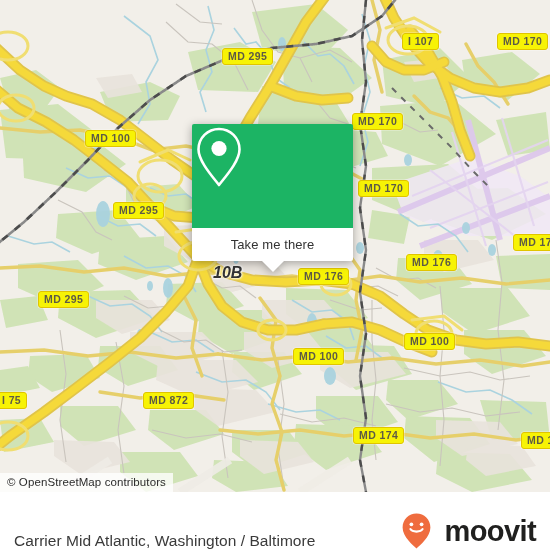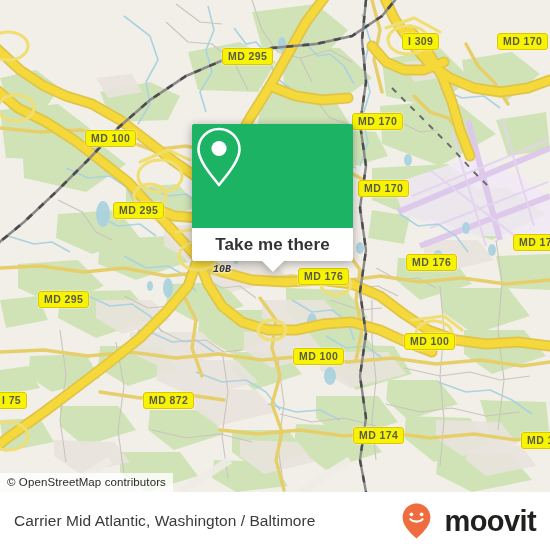--- a/index.html
+++ b/index.html
@@ -26,25 +26,24 @@
     letter-spacing:.4px;
     padding:1px 5px 2px 5px;
     line-height:12px;
     white-space:nowrap;
     box-shadow:0 0 0 .5px rgba(255,255,255,.5);
   }
   .exit-label{
     position:absolute;
     font-style:italic;
     font-weight:bold;
-    font-size:10px;
+    font-size:16px;
     color:#333;
     white-space:nowrap;
     text-shadow:0 0 3px #fff,0 0 3px #fff,0 0 2px #fff;
-    font-family:Liberation Mono, monospace;
   }
 
   
   #attribution{
     position:absolute;left:0;bottom:0;
     background:rgba(255,255,255,.78);
     font-size:11.5px;color:#2b2b2b;
     padding:3px 7px 4px 7px;
     white-space:nowrap;
     letter-spacing:.1px;
@@ -60,36 +59,36 @@
     background:#1cb464;height:104px;
     border-radius:2px 2px 0 0;
     display:flex;align-items:center;justify-content:center;
   }
   #popup-bottom{
     background:#ffffff;height:33px;
     border-radius:0 0 2px 2px;
     display:flex;align-items:center;justify-content:center;
   }
   #popup-label{
-    font-size:17px;color:#333333;letter-spacing:.1px;font-weight:bold;
+    font-size:13px;color:#333333;letter-spacing:.1px;
   }
   #popup-tail{
     position:absolute;left:50%;top:137px;
     margin-left:-11px;
     width:0;height:0;
     border-left:11px solid transparent;
     border-right:11px solid transparent;
     border-top:11px solid #ffffff;
   }
 
   
   #footer{
     position:absolute;left:0;top:492px;width:550px;height:58px;
     background:#ffffff;
-    display:flex;align-items:center;justify-content:space-between;
+    display:flex;align-items:flex-end;justify-content:space-between;
     padding:0 14px;box-sizing:border-box;
   }
   #footer-title{
     font-size:15.5px;color:#3a3a3a;letter-spacing:.05px;white-space:nowrap;
   }
   #brand{display:flex;align-items:center;gap:13px;}
   #brand-word{
     font-size:29px;font-weight:bold;color:#20201f;letter-spacing:-.6px;
     line-height:29px;
   }
@@ -338,21 +337,21 @@
 
       <g stroke="#efece6" stroke-width="8" fill="none" opacity=".9">
         <path d="M60 492 L110 460"></path>
         <path d="M180 492 L230 460"></path>
         <path d="M300 492 L350 460"></path>
       </g>
     </svg>
 
     <div id="shields">
         <div class="shield" style="left: 222px; top: 48px;">MD 295</div>
-        <div class="shield" style="left: 402px; top: 33px;">I 309</div>
+        <div class="shield" style="left: 402px; top: 33px;">I 107</div>
         <div class="shield" style="left: 497px; top: 33px;">MD 170</div>
         <div class="shield" style="left: 85px; top: 130px;">MD 100</div>
         <div class="shield" style="left: 352px; top: 113px;">MD 170</div>
         <div class="shield" style="left: 358px; top: 180px;">MD 170</div>
         <div class="shield" style="left: 113px; top: 202px;">MD 295</div>
         <div class="shield" style="left: 513px; top: 234px;">MD 176</div>
         <div class="shield" style="left: 406px; top: 254px;">MD 176</div>
         <div class="shield" style="left: 298px; top: 268px;">MD 176</div>
         <div class="shield" style="left: 38px; top: 291px;">MD 295</div>
         <div class="shield" style="left: 404px; top: 333px;">MD 100</div>

